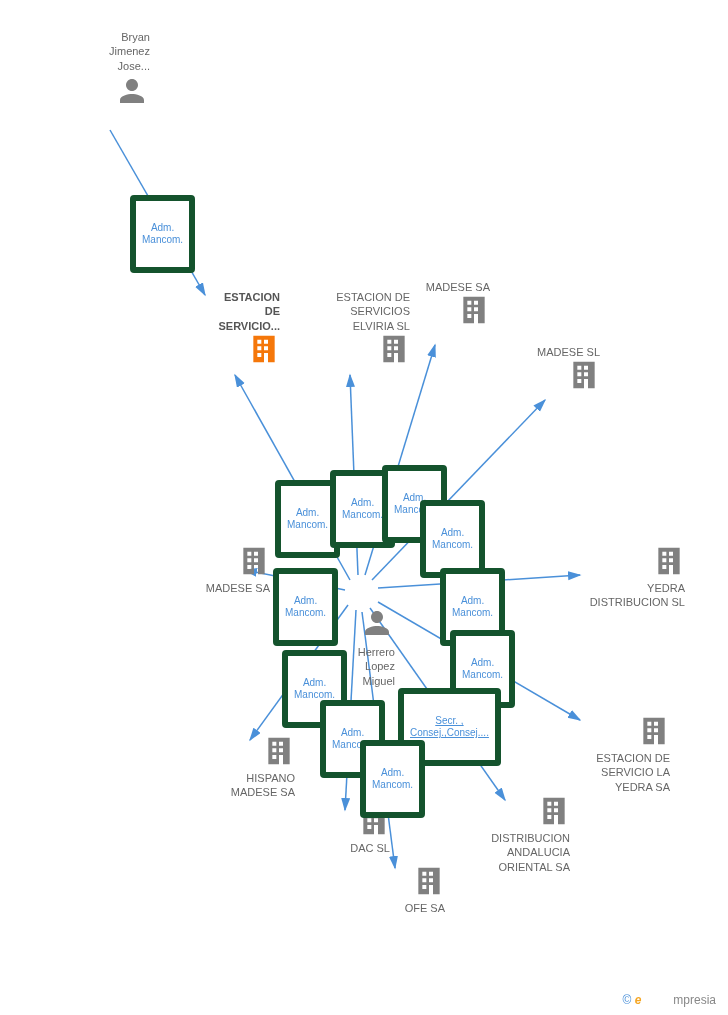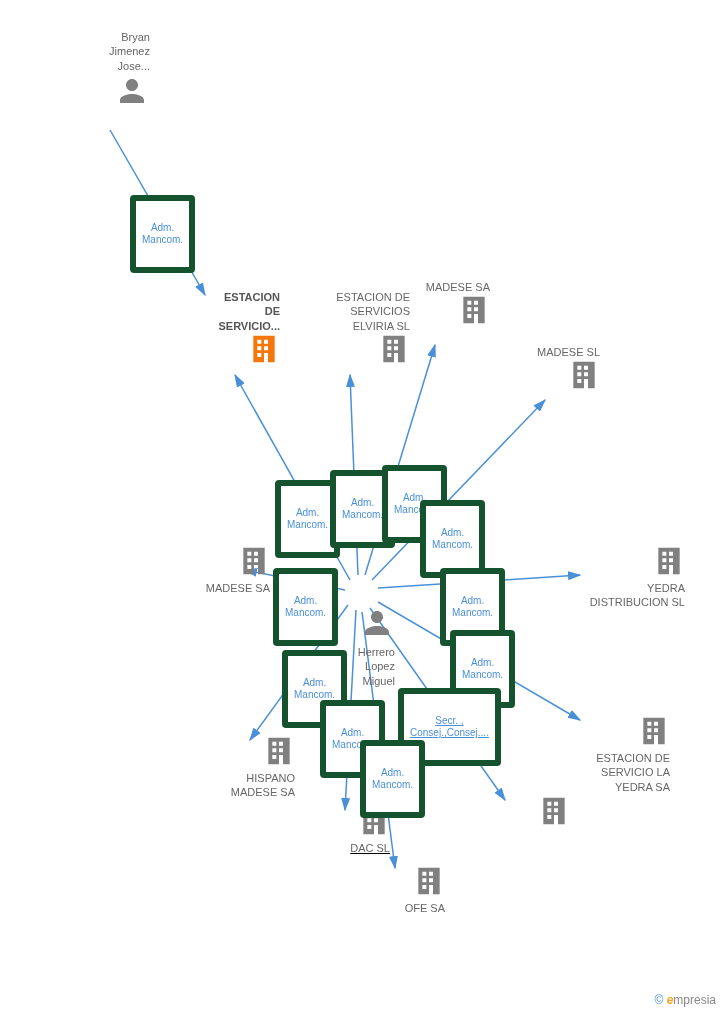--- a/index.html
+++ b/index.html
@@ -5,21 +5,21 @@
   * { margin: 0; padding: 0; box-sizing: border-box; }
   body { width: 728px; height: 1015px; background: #fff; font-family: Arial, sans-serif; position: relative; overflow: hidden; }
   .node { position: absolute; text-align: right; }
   .node-label { font-size: 11px; color: #666; line-height: 1.3; white-space: pre-line; }
   .node-label.dark { color: #555; font-weight: bold; }
   .edge-label { position: absolute; background: #fff; border: 6px solid #14532d; border-radius: 4px; padding: 21px 6px; font-size: 10px; color: #4a90d9; line-height: 1.2; text-align: center; white-space: pre-line; }
   svg.arrows { position: absolute; top: 0; left: 0; width: 728px; height: 1015px; pointer-events: none; }
   .footer { position: absolute; bottom: 8px; right: 12px; font-size: 12px; color: #4a90d9; }
   .footer .c { color: #4a90d9; }
   .footer .brand-e { color: #f5a623; font-style: italic; font-weight: bold; }
-  .footer .brand-rest { color: #888; }
+  .footer .brand-rest { color: #888; padding-left: 32px; }
 </style>
 </head>
 <body>
 
 <svg class="arrows">
   <defs>
     <marker id="arrow" markerWidth="10" markerHeight="10" refX="8" refY="3" orient="auto" markerUnits="strokeWidth">
       <path d="M0,0 L0,6 L9,3 z" fill="#4a90d9"></path>
     </marker>
   </defs>
@@ -124,31 +124,34 @@
 
 <div class="node" style="left:560px; top:715px; width:110px;">
   <svg width="32" height="32" viewBox="0 0 24 24">
       <path fill="#808080" d="M4 2h16v20H4V2zm3 3v3h3V5H7zm5 0v3h3V5h-3zM7 10v3h3v-3H7zm5 0v3h3v-3h-3zM7 15v3h3v-3H7zm5 0v7h3v-7h-3z"></path>
     </svg>
   <div class="node-label">ESTACION DE
 SERVICIO LA
 YEDRA SA</div>
 </div>
 
-<div class="node" style="left:310px; top:805px; width:80px;text-decoration:underline;">
+<div class="node" style="left:310px; top:805px; width:80px;">
   <svg width="32" height="32" viewBox="0 0 24 24">
       <path fill="#808080" d="M4 2h16v20H4V2zm3 3v3h3V5H7zm5 0v3h3V5h-3zM7 10v3h3v-3H7zm5 0v3h3v-3h-3zM7 15v3h3v-3H7zm5 0v7h3v-7h-3z"></path>
     </svg>
   <div class="node-label">DAC SL</div>
 </div>
 
 <div class="node" style="left:460px; top:795px; width:110px;">
   <svg width="32" height="32" viewBox="0 0 24 24">
       <path fill="#808080" d="M4 2h16v20H4V2zm3 3v3h3V5H7zm5 0v3h3V5h-3zM7 10v3h3v-3H7zm5 0v3h3v-3h-3zM7 15v3h3v-3H7zm5 0v7h3v-7h-3z"></path>
     </svg>
+  <div class="node-label">DISTRIBUCION
+ANDALUCIA
+ORIENTAL SA</div>
 </div>
 
 <div class="node" style="left:365px; top:865px; width:80px;">
   <svg width="32" height="32" viewBox="0 0 24 24">
       <path fill="#808080" d="M4 2h16v20H4V2zm3 3v3h3V5H7zm5 0v3h3V5h-3zM7 10v3h3v-3H7zm5 0v3h3v-3h-3zM7 15v3h3v-3H7zm5 0v7h3v-7h-3z"></path>
     </svg>
   <div class="node-label">OFE SA</div>
 </div>
 
 <div class="edge-label" style="left:130px; top:195px;">Adm.

